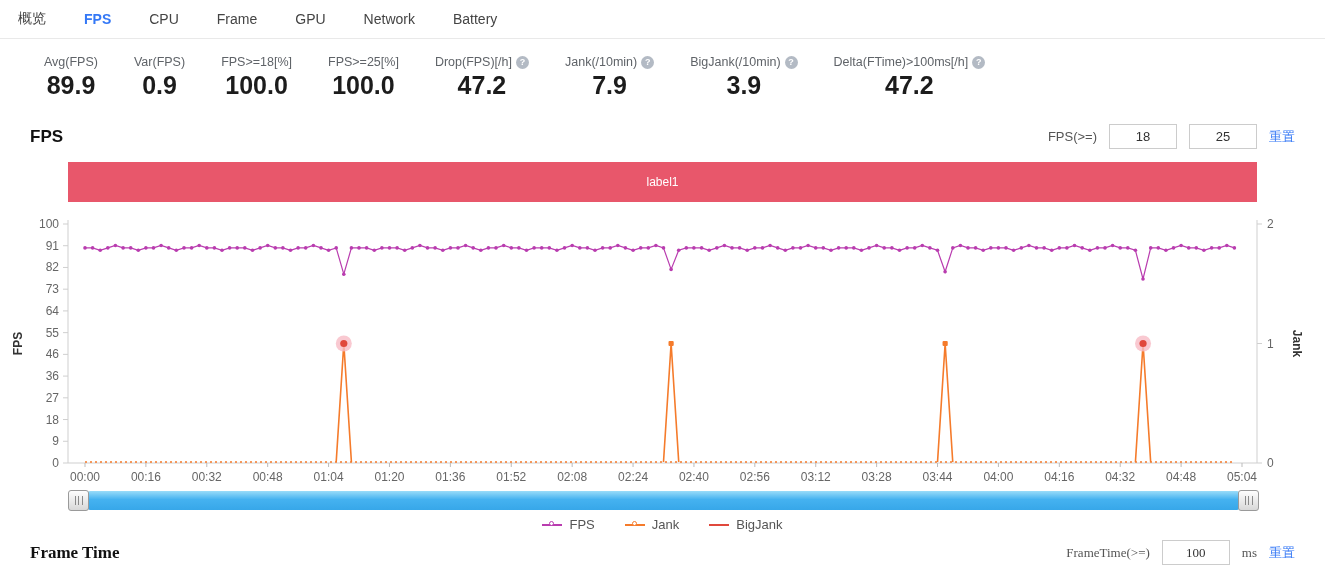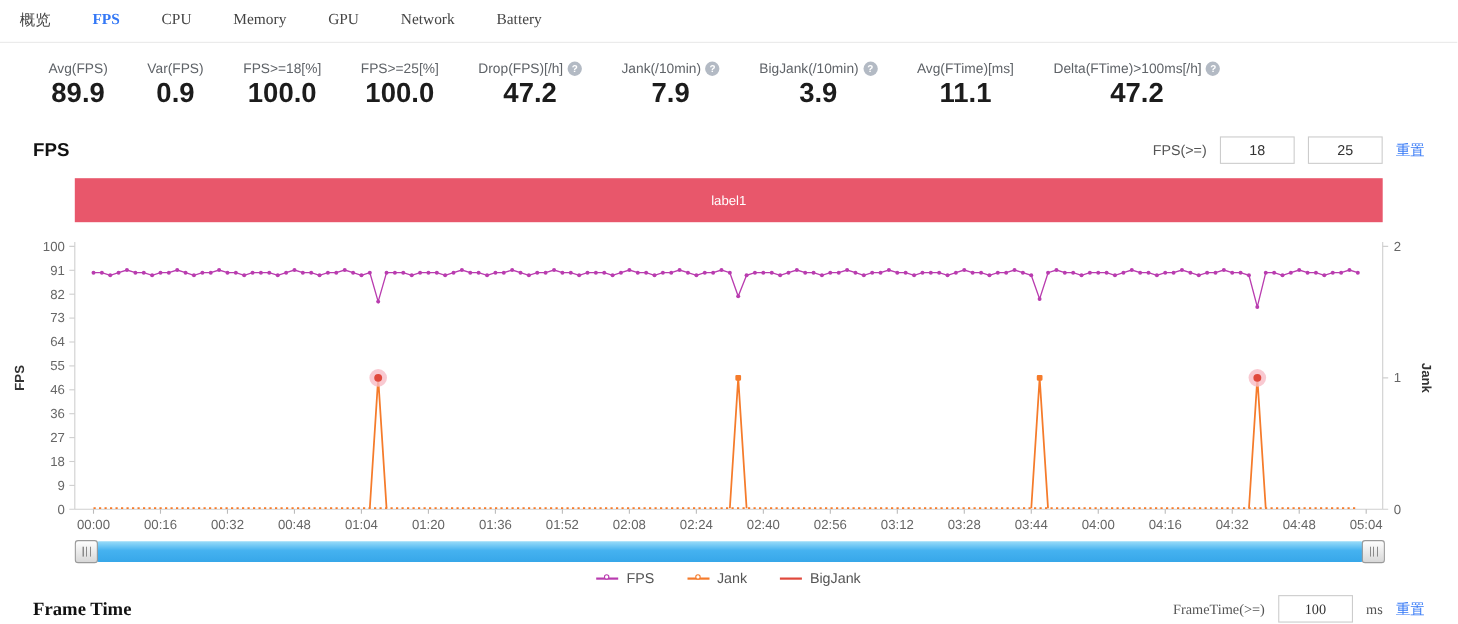--- a/index.html
+++ b/index.html
@@ -1,21 +1,21 @@
 <!DOCTYPE html>
 <html><head>
 <meta charset="utf-8">
 <style>
   * { margin:0; padding:0; box-sizing:border-box; }
   html,body { width:1325px; height:567px; background:#fff; overflow:hidden;
               font-family:"Liberation Sans", sans-serif; }
 
   
   .nav { display:flex; align-items:center; height:39px; border-bottom:1px solid #e9e9e9;
-         padding-left:18px; gap:38px; background:#fff;font-family:Liberation Serif, serif; }
+         padding-left:18px; gap:38px; background:#fff; }
   .nav-item { font-size:14px; color:#444; cursor:pointer; }
   .nav-item.active { color:#3478f6; font-weight:bold; }
 
   
   .stats { display:flex; padding:16px 0 0 44px; gap:36px; }
   .stat { display:flex; flex-direction:column; align-items:center; }
   .stat-label { font-size:12.5px; color:#5f6368; white-space:nowrap; display:flex; align-items:center; }
   .help { display:inline-flex; align-items:center; justify-content:center;
           width:13px; height:13px; border-radius:50%; background:#b3bac4; color:#fff;
           font-size:9px; font-weight:bold; margin-left:4px; cursor:pointer; }
@@ -60,21 +60,21 @@
 
   .ft-row { margin-top:8px;font-family:Liberation Serif, serif; }
 </style>
 </head>
 <body>
 
 <div class="nav" id="nav">
     <div class="nav-item">概览</div>
     <div class="nav-item active">FPS</div>
     <div class="nav-item">CPU</div>
-    <div class="nav-item">Memory</div>
+    <div class="nav-item">Frame</div>
     <div class="nav-item">GPU</div>
     <div class="nav-item">Network</div>
     <div class="nav-item">Battery</div>
   </div>
 
 <div class="stats" id="stats">
     <div class="stat">
       <div class="stat-label">Avg(FPS)</div>
       <div class="stat-value">89.9</div>
     </div>
@@ -94,24 +94,20 @@
       <div class="stat-label">Drop(FPS)[/h]<span class="help">?</span></div>
       <div class="stat-value">47.2</div>
     </div>
     <div class="stat">
       <div class="stat-label">Jank(/10min)<span class="help">?</span></div>
       <div class="stat-value">7.9</div>
     </div>
     <div class="stat">
       <div class="stat-label">BigJank(/10min)<span class="help">?</span></div>
       <div class="stat-value">3.9</div>
-    </div>
-    <div class="stat">
-      <div class="stat-label">Avg(FTime)[ms]</div>
-      <div class="stat-value">11.1</div>
     </div>
     <div class="stat">
       <div class="stat-label">Delta(FTime)&gt;100ms[/h]<span class="help">?</span></div>
       <div class="stat-value">47.2</div>
     </div>
   </div>
 
 <div class="section-row">
   <div class="section-title">FPS</div>
   <div class="filter">

